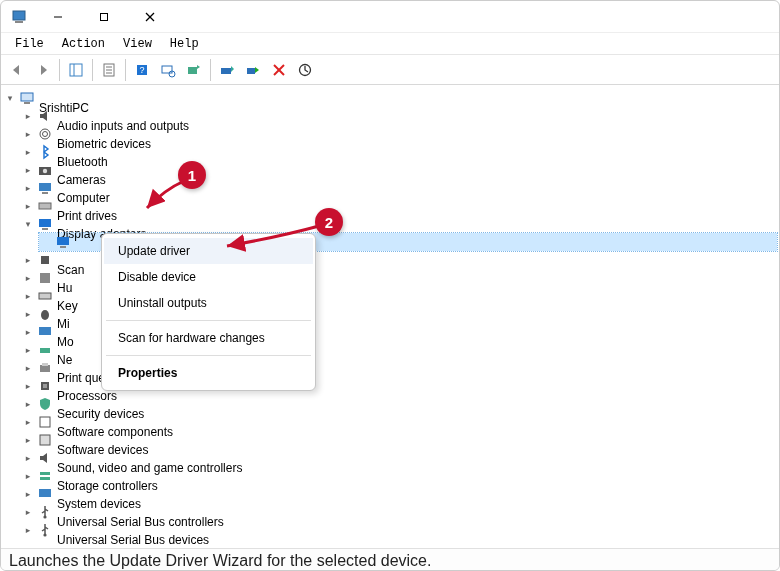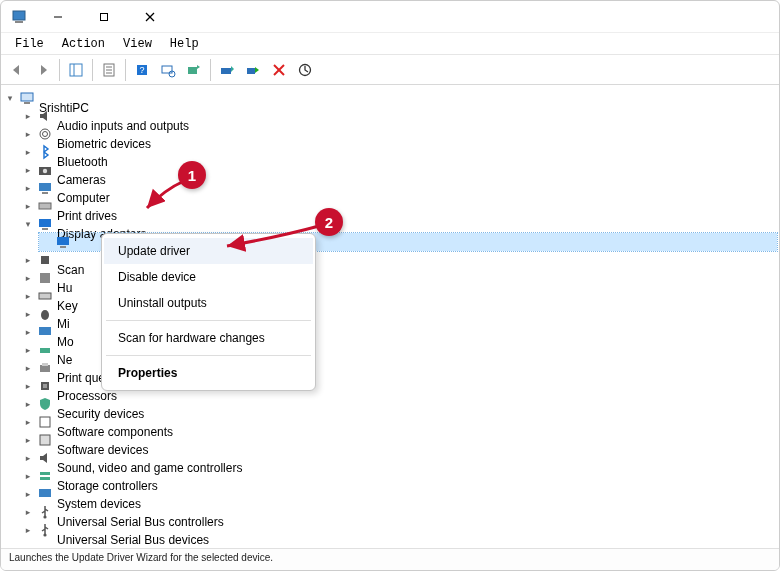--- a/index.html
+++ b/index.html
@@ -98,21 +98,21 @@
     font-size: 12px;
   }
   .ctxitem.hover { background:#eef3fa; }
   .ctxitem.sep { padding:0; margin:4px 2px; border-top:1px solid #ddd; height:0; }
   .ctxitem.bold { font-weight:600; }
   
   .statusbar {
     position:absolute; bottom:0; left:0; right:0;
     height:22px;
     border-top:1px solid #e0e0e0;
-    font-size:10px;
+    font-size:16px;
     padding: 3px 8px;
     background:#fdfdfd;
     color:#222;
   }
   
   .badge {
     position:absolute;
     width:28px; height:28px;
     border-radius:50%;
     background:#c8102e;

